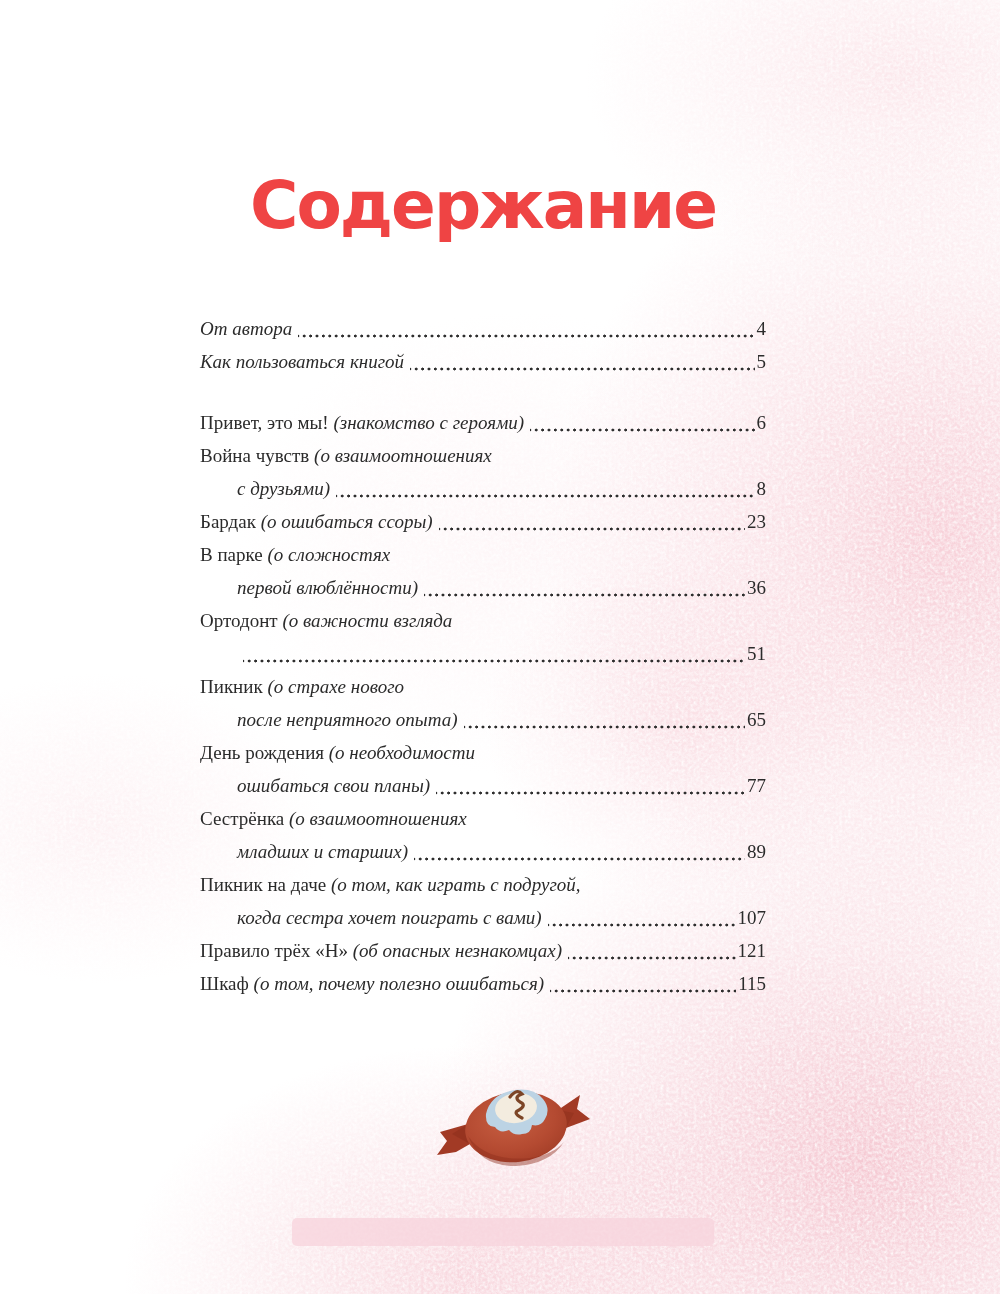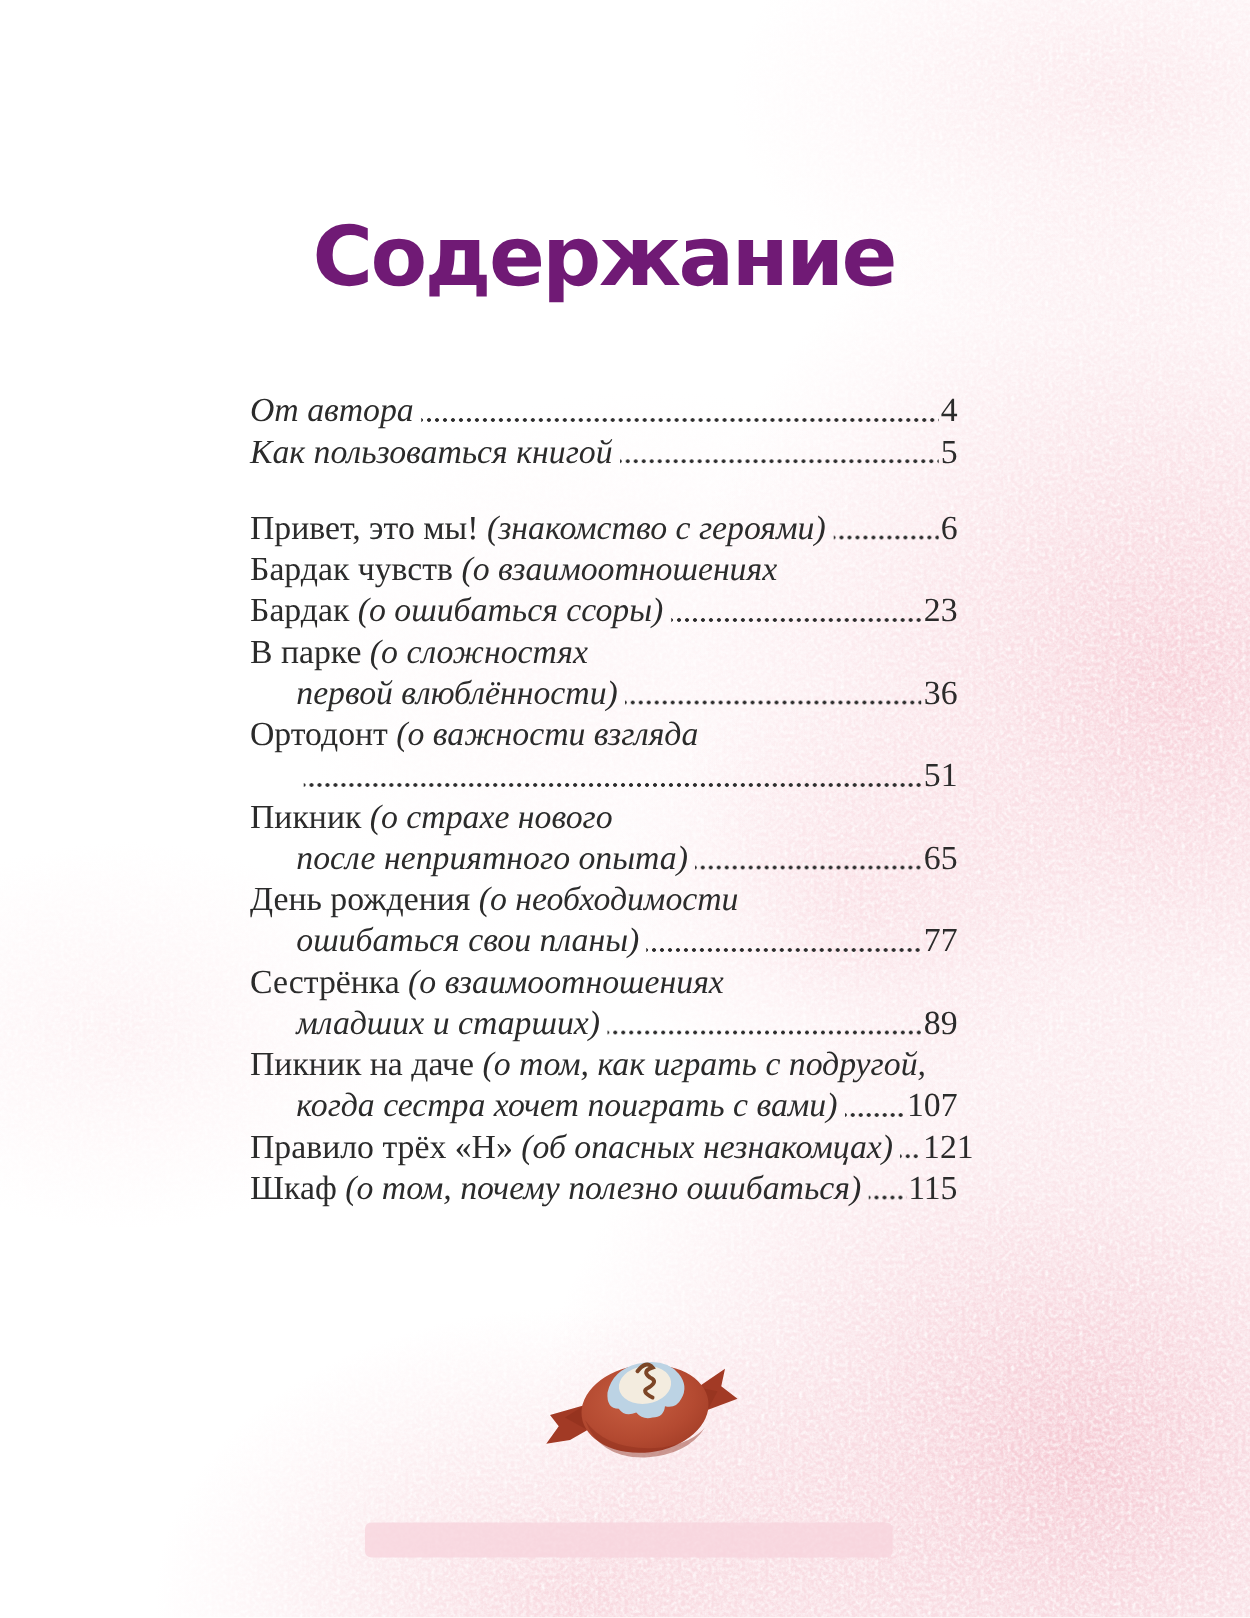--- a/index.html
+++ b/index.html
@@ -25,26 +25,26 @@
   
   .content{position:absolute;left:200px;top:0;width:566px;z-index:3;}
   .page-title{
     margin:168px 0 0 0;
     text-align:center;
     font-family:"DejaVu Sans", sans-serif;
     font-weight:bold;
     font-size:66px;
     line-height:1.15;
     letter-spacing:-2px;
-    color:#701a75;
+    color:#ef4444;
   }
   .toc{position:absolute;left:0;top:312px;width:566px;color:#2b2b2b;}
   .toc-row{
     display:flex;align-items:baseline;
-    font-size:27px;line-height:33px;white-space:nowrap;
+    font-size:19px;line-height:33px;white-space:nowrap;
   }
   .toc-row.gap{margin-top:28px;}
   .toc-row.indent{padding-left:37px;}
   .seg-italic{font-style:italic;}
   .seg-regular{font-style:normal;margin-top:32px;}
   .leader{
     flex:1 1 auto;min-width:16px;align-self:stretch;
     background-image:radial-gradient(circle, #2e2e2e 1.45px, rgba(0,0,0,0) 1.75px);
     background-size:6.4px 6.4px;
     background-repeat:repeat-x;
@@ -84,21 +84,26 @@
         <span><span class="seg-italic">Как пользоваться книгой</span></span>
         <span class="leader"></span>
         <span class="page-num">5</span>
       </div>
       <div class="toc-row gap">
         <span><span class="seg-regular">Привет, это мы! </span><span class="seg-italic">(знакомство с героями)</span></span>
         <span class="leader"></span>
         <span class="page-num">6</span>
       </div>
       <div class="toc-row">
-        <span><span class="seg-regular">Бардак чувств </span><span class="seg-italic">(о взаимоотношениях</span></span>
+        <span><span class="seg-regular">Война чувств </span><span class="seg-italic">(о взаимоотношениях</span></span>
+      </div>
+      <div class="toc-row indent">
+        <span><span class="seg-italic">с друзьями)</span></span>
+        <span class="leader"></span>
+        <span class="page-num">8</span>
       </div>
       <div class="toc-row">
         <span><span class="seg-regular">Бардак </span><span class="seg-italic">(о ошибаться ссоры)</span></span>
         <span class="leader"></span>
         <span class="page-num">23</span>
       </div>
       <div class="toc-row">
         <span><span class="seg-regular">В парке </span><span class="seg-italic">(о сложностях</span></span>
       </div>
       <div class="toc-row indent">

